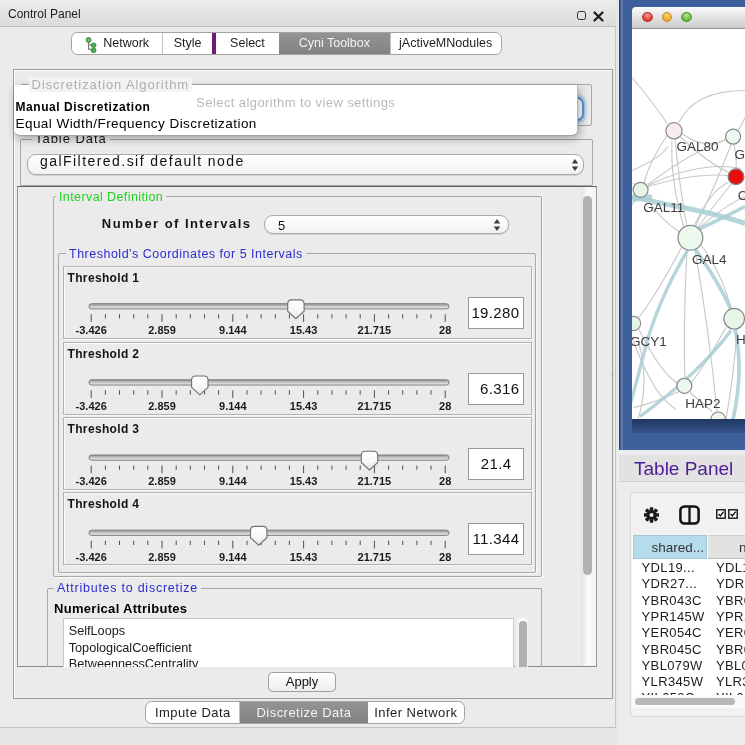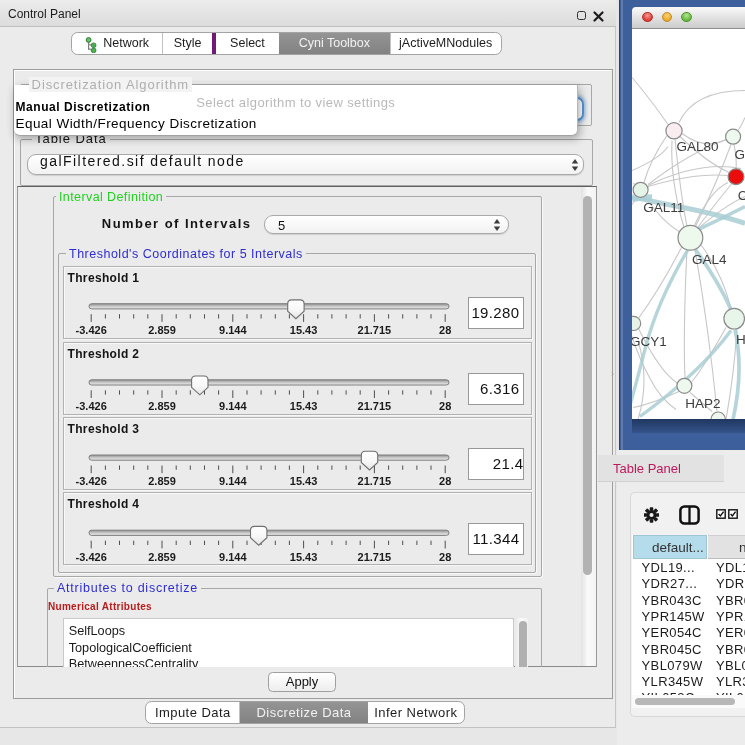--- a/index.html
+++ b/index.html
@@ -75,21 +75,21 @@
 <div class="a" style="left:58.4px;top:253.4px;width:478.1px;height:319.3px;border:1px solid #a7a7a7;border-radius:2px;box-shadow:1px 1px 0 rgba(255,255,255,.7)"></div>
 <div class="tlabel" style="left:66px;top:247.5px;color:#2d2dd2;letter-spacing:0.5px">Threshold's Coordinates for 5 Intervals</div>
 <div class="a" style="left:62.6px;top:265.7px;width:469.9px;height:73px;border:1px solid #b2b2b2;box-shadow:inset 1px 1px 0 rgba(255,255,255,.7),1px 1px 0 rgba(255,255,255,.6)"></div>
 <div class="a" style="left:67.5px;top:270.9px;font-size:12px;letter-spacing:0.35px;font-weight:bold;color:#141414">Threshold 1</div>
 <div class="a" style="left:468.4px;top:296.7px;width:56px;height:32px;background:#fff;border:1px solid #989898;font-size:15px;letter-spacing:0.35px;color:#111;text-align:right;line-height:30.5px;padding-right:4px">19.280</div>
 <div class="a" style="left:62.6px;top:341.8px;width:469.9px;height:73px;border:1px solid #b2b2b2;box-shadow:inset 1px 1px 0 rgba(255,255,255,.7),1px 1px 0 rgba(255,255,255,.6)"></div>
 <div class="a" style="left:67.5px;top:347.0px;font-size:12px;letter-spacing:0.35px;font-weight:bold;color:#141414">Threshold 2</div>
 <div class="a" style="left:468.4px;top:372.8px;width:56px;height:32px;background:#fff;border:1px solid #989898;font-size:15px;letter-spacing:0.35px;color:#111;text-align:right;line-height:30.5px;padding-right:4px">6.316</div>
 <div class="a" style="left:62.6px;top:417.0px;width:469.9px;height:73px;border:1px solid #b2b2b2;box-shadow:inset 1px 1px 0 rgba(255,255,255,.7),1px 1px 0 rgba(255,255,255,.6)"></div>
 <div class="a" style="left:67.5px;top:422.2px;font-size:12px;letter-spacing:0.35px;font-weight:bold;color:#141414">Threshold 3</div>
-<div class="a" style="left:468.4px;top:448.0px;width:56px;height:32px;background:#fff;border:1px solid #989898;font-size:15px;letter-spacing:0.35px;color:#111;text-align:right;line-height:30.5px;padding-right:0">21.4</div>
+<div class="a" style="left:468.4px;top:448.0px;width:56px;height:32px;background:#fff;border:1px solid #989898;font-size:15px;letter-spacing:0.35px;color:#111;text-align:right;line-height:30.5px;padding-right:12px">21.4</div>
 <div class="a" style="left:62.6px;top:492.2px;width:469.9px;height:73px;border:1px solid #b2b2b2;box-shadow:inset 1px 1px 0 rgba(255,255,255,.7),1px 1px 0 rgba(255,255,255,.6)"></div>
 <div class="a" style="left:67.5px;top:497.4px;font-size:12px;letter-spacing:0.35px;font-weight:bold;color:#141414">Threshold 4</div>
 <div class="a" style="left:468.4px;top:523.2px;width:56px;height:32px;background:#fff;border:1px solid #989898;font-size:15px;letter-spacing:0.35px;color:#111;text-align:right;line-height:30.5px;padding-right:4px">11.344</div>
 <svg class="a" style="left:60px;top:258px" width="480" height="312" viewBox="60 258 480 312">
     <defs>
       <linearGradient id="tg" x1="0" y1="0" x2="0" y2="1">
         <stop offset="0" stop-color="#8f8f8f"></stop>
         <stop offset="0.45" stop-color="#c2c2c2"></stop>
         <stop offset="1" stop-color="#efefef"></stop>
       </linearGradient>
@@ -239,21 +239,21 @@
     <text x="91.2" y="560.5" font-size="11" font-weight="bold" fill="#1a1a1a" text-anchor="middle" font-family="Liberation Sans">-3.426</text>
     <text x="162.0" y="560.5" font-size="11" font-weight="bold" fill="#1a1a1a" text-anchor="middle" font-family="Liberation Sans">2.859</text>
     <text x="232.8" y="560.5" font-size="11" font-weight="bold" fill="#1a1a1a" text-anchor="middle" font-family="Liberation Sans">9.144</text>
     <text x="303.6" y="560.5" font-size="11" font-weight="bold" fill="#1a1a1a" text-anchor="middle" font-family="Liberation Sans">15.43</text>
     <text x="374.4" y="560.5" font-size="11" font-weight="bold" fill="#1a1a1a" text-anchor="middle" font-family="Liberation Sans">21.715</text>
     <text x="445.2" y="560.5" font-size="11" font-weight="bold" fill="#1a1a1a" text-anchor="middle" font-family="Liberation Sans">28</text>
     <path d="M250.5 530.4 Q250.5 526.4 254.5 526.4 L262.9 526.4 Q266.9 526.4 266.9 530.4 L266.9 537.7 L258.7 545.2 L250.5 537.7 Z" fill="url(#th)" stroke="#6f6f6f" stroke-width="1.1"></path>
   </svg>
 <div class="a" style="left:47px;top:587.5px;width:495px;height:79.5px;border:1px solid #a7a7a7;border-top-left-radius:2px;border-top-right-radius:2px;border-bottom:none"></div>
 <div class="tlabel" style="left:54px;top:582px;color:#2d2dd2;letter-spacing:0.75px">Attributes to discretize</div>
-<div class="a" style="left:48px;top:600.5px;font-size:10px;letter-spacing:0.3px;font-weight:bold;color:#b91c1c">Numerical Attributes</div>
+<div class="a" style="left:54px;top:600.5px;font-size:13px;letter-spacing:0.3px;font-weight:bold;color:#000000">Numerical Attributes</div>
 <div class="a" style="left:63px;top:618px;width:451px;height:49px;background:#fff;overflow:hidden;font-size:12.7px;color:#1a1a1a;border:1px solid #c9c9c9;border-bottom:none;padding-top:4.3px">
     <div style="padding-left:4.7px;height:16.4px;line-height:16.4px">SelfLoops</div>
     <div style="padding-left:4.7px;height:16.4px;line-height:16.4px">TopologicalCoefficient</div>
     <div style="padding-left:4.7px;height:16.4px;line-height:16.4px">BetweennessCentrality</div>
   </div>
 <div class="a" style="left:514.5px;top:618px;width:13.5px;height:49px;background:linear-gradient(90deg,#e8e8e8,#fbfbfb 50%,#f0f0f0)"></div>
 <div class="a" style="left:518.5px;top:620.5px;width:8.5px;height:46.5px;background:#b0b0b0;border-radius:4.5px 4.5px 0 0"></div>
 
 <div class="a" style="left:14px;top:84.5px;width:563.5px;height:51px;background:#fff;border-radius:0 0 6px 6px;border-bottom:1px solid #a2a2a2;border-right:1px solid #b5b5b5;box-shadow:1.5px 3px 8px rgba(0,0,0,.30);"></div>
 <div class="a" style="left:28.6px;top:76.5px;font-size:13px;letter-spacing:0.9px;color:#aeaeae;background:#f3f3f3;padding:0 3px">Discretization Algorithm</div>
@@ -324,21 +324,21 @@
     <text x="676.5" y="150.8" font-size="13.5" fill="#3e3e3e" font-family="Liberation Sans">GAL80</text>
     <text x="734.6" y="158.2" font-size="13.5" fill="#3e3e3e" font-family="Liberation Sans">GA</text>
     <text x="737.8" y="199.4" font-size="13.5" fill="#3e3e3e" font-family="Liberation Sans">CL</text>
     <text x="643.3" y="211.4" font-size="13.5" fill="#3e3e3e" font-family="Liberation Sans">GAL11</text>
     <text x="691.9" y="263.6" font-size="13.5" fill="#3e3e3e" font-family="Liberation Sans">GAL4</text>
     <text x="629.9" y="345.8" font-size="13.5" fill="#3e3e3e" font-family="Liberation Sans">GCY1</text>
     <text x="736.1" y="343.9" font-size="13.5" fill="#3e3e3e" font-family="Liberation Sans">HI</text>
     <text x="685.3" y="407.8" font-size="13.5" fill="#3e3e3e" font-family="Liberation Sans">HAP2</text>
   </svg>
 <div class="a" style="left:617px;top:450px;width:128px;height:295px;background:#ececec"></div>
-<div class="a" style="left:598px;top:455px;width:126px;height:27px;background:#e2e2e2;border-bottom:1px solid #d0d0d0;font-size:13px;color:#be185d;line-height:27px;padding-left:15px">Table Panel</div>
+<div class="a" style="left:619px;top:455px;width:126px;height:27px;background:#e2e2e2;border-bottom:1px solid #d0d0d0;font-size:19px;color:#4c1d95;line-height:27px;padding-left:15px">Table Panel</div>
 <div class="a" style="left:630px;top:492px;width:115px;height:225px;background:#f1f1f1;border:1px solid #d8d8d8;border-radius:5px 0 0 5px;border-right:none"></div>
 <svg class="a" style="left:644px;top:507px" width="15" height="16" viewBox="-8 -8 16 16">
     <g fill="#1a1a1a">
       <circle r="5.3"></circle>
       <rect x="-1.9" y="-8.3" width="3.8" height="3.6" rx="0.8" transform="rotate(0)"></rect>
       <rect x="-1.9" y="-8.3" width="3.8" height="3.6" rx="0.8" transform="rotate(45)"></rect>
       <rect x="-1.9" y="-8.3" width="3.8" height="3.6" rx="0.8" transform="rotate(90)"></rect>
       <rect x="-1.9" y="-8.3" width="3.8" height="3.6" rx="0.8" transform="rotate(135)"></rect>
       <rect x="-1.9" y="-8.3" width="3.8" height="3.6" rx="0.8" transform="rotate(180)"></rect>
       <rect x="-1.9" y="-8.3" width="3.8" height="3.6" rx="0.8" transform="rotate(225)"></rect>
@@ -353,21 +353,21 @@
   </svg>
 <svg class="a" style="left:715.8px;top:509px" width="10" height="10" viewBox="0 0 10 10">
     <rect x="0.8" y="0.8" width="8.4" height="8.4" fill="#fff" stroke="#111" stroke-width="1.4"></rect>
     <path d="M2.6 5 L4.4 7 L7.6 2.6" fill="none" stroke="#111" stroke-width="1.4"></path>
   </svg>
 <svg class="a" style="left:728.2px;top:509px" width="10" height="10" viewBox="0 0 10 10">
     <rect x="0.8" y="0.8" width="8.4" height="8.4" fill="#fff" stroke="#111" stroke-width="1.4"></rect>
     <path d="M2.6 5 L4.4 7 L7.6 2.6" fill="none" stroke="#111" stroke-width="1.4"></path>
   </svg>
 <div class="a" style="left:632px;top:534.5px;width:113px;height:161px;background:#fff;overflow:hidden"></div>
-<div class="a" style="left:632.6px;top:534.5px;width:74.4px;height:24.5px;background:#b5dcea;border:1px solid #9fc6d4;font-size:13.5px;color:#333;text-align:center;line-height:23px;padding-left:16px">default...</div>
+<div class="a" style="left:632.6px;top:534.5px;width:74.4px;height:24.5px;background:#b5dcea;border:1px solid #9fc6d4;font-size:13.5px;color:#333;text-align:center;line-height:23px;padding-left:16px">shared...</div>
 <div class="a" style="left:708px;top:534.5px;width:37px;height:24.5px;background:#e2e2e2;border-top:1px solid #cfcfcf;border-bottom:1px solid #bdbdbd;font-size:13.5px;color:#333;line-height:23px;overflow:hidden">
     <span style="position:absolute;left:31px">na</span>
   </div>
 
 <div class="a" style="left:632px;top:559px;width:113px;height:136px;overflow:hidden">
     <div class="a" style="left:9.6px;top:1.2px;font-size:13px;letter-spacing:0.35px;color:#1c1c1c">YDL19...</div>
     <div class="a" style="left:84px;top:1.2px;font-size:13px;letter-spacing:0.35px;color:#1c1c1c">YDL19</div>
     <div class="a" style="left:9.6px;top:17.4px;font-size:13px;letter-spacing:0.35px;color:#1c1c1c">YDR27...</div>
     <div class="a" style="left:84px;top:17.4px;font-size:13px;letter-spacing:0.35px;color:#1c1c1c">YDR27</div>
     <div class="a" style="left:9.6px;top:33.7px;font-size:13px;letter-spacing:0.35px;color:#1c1c1c">YBR043C</div>

